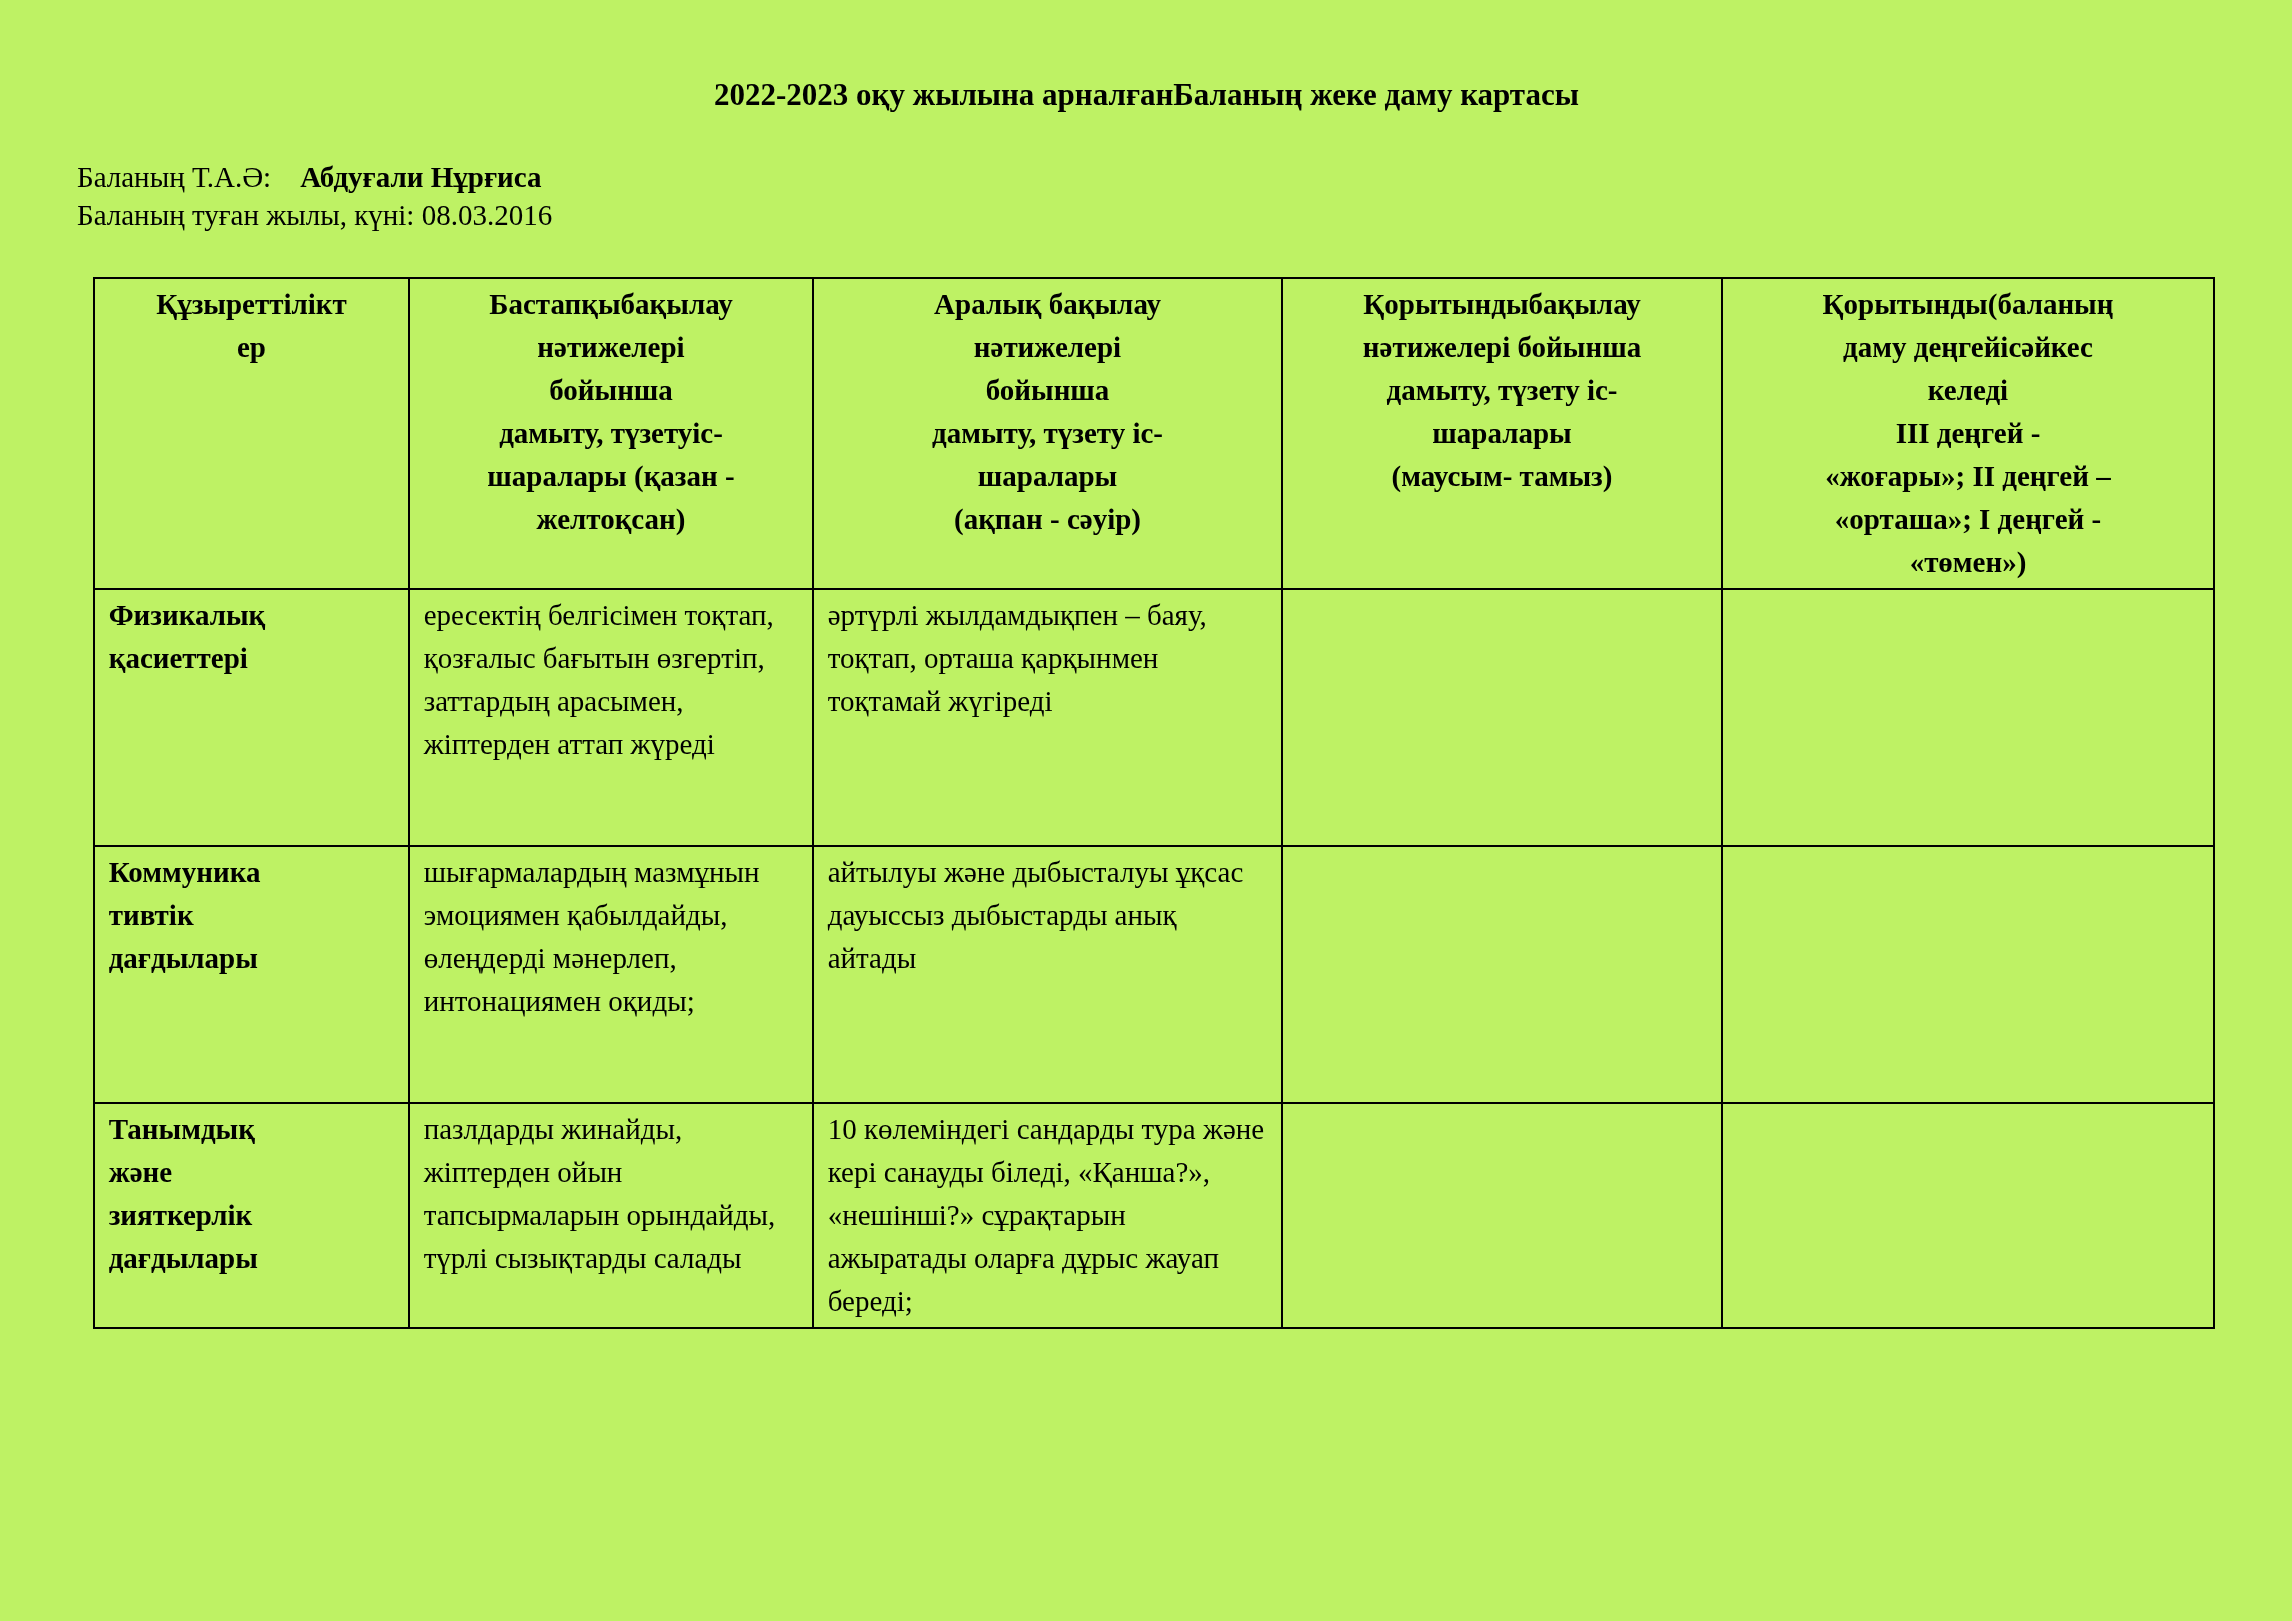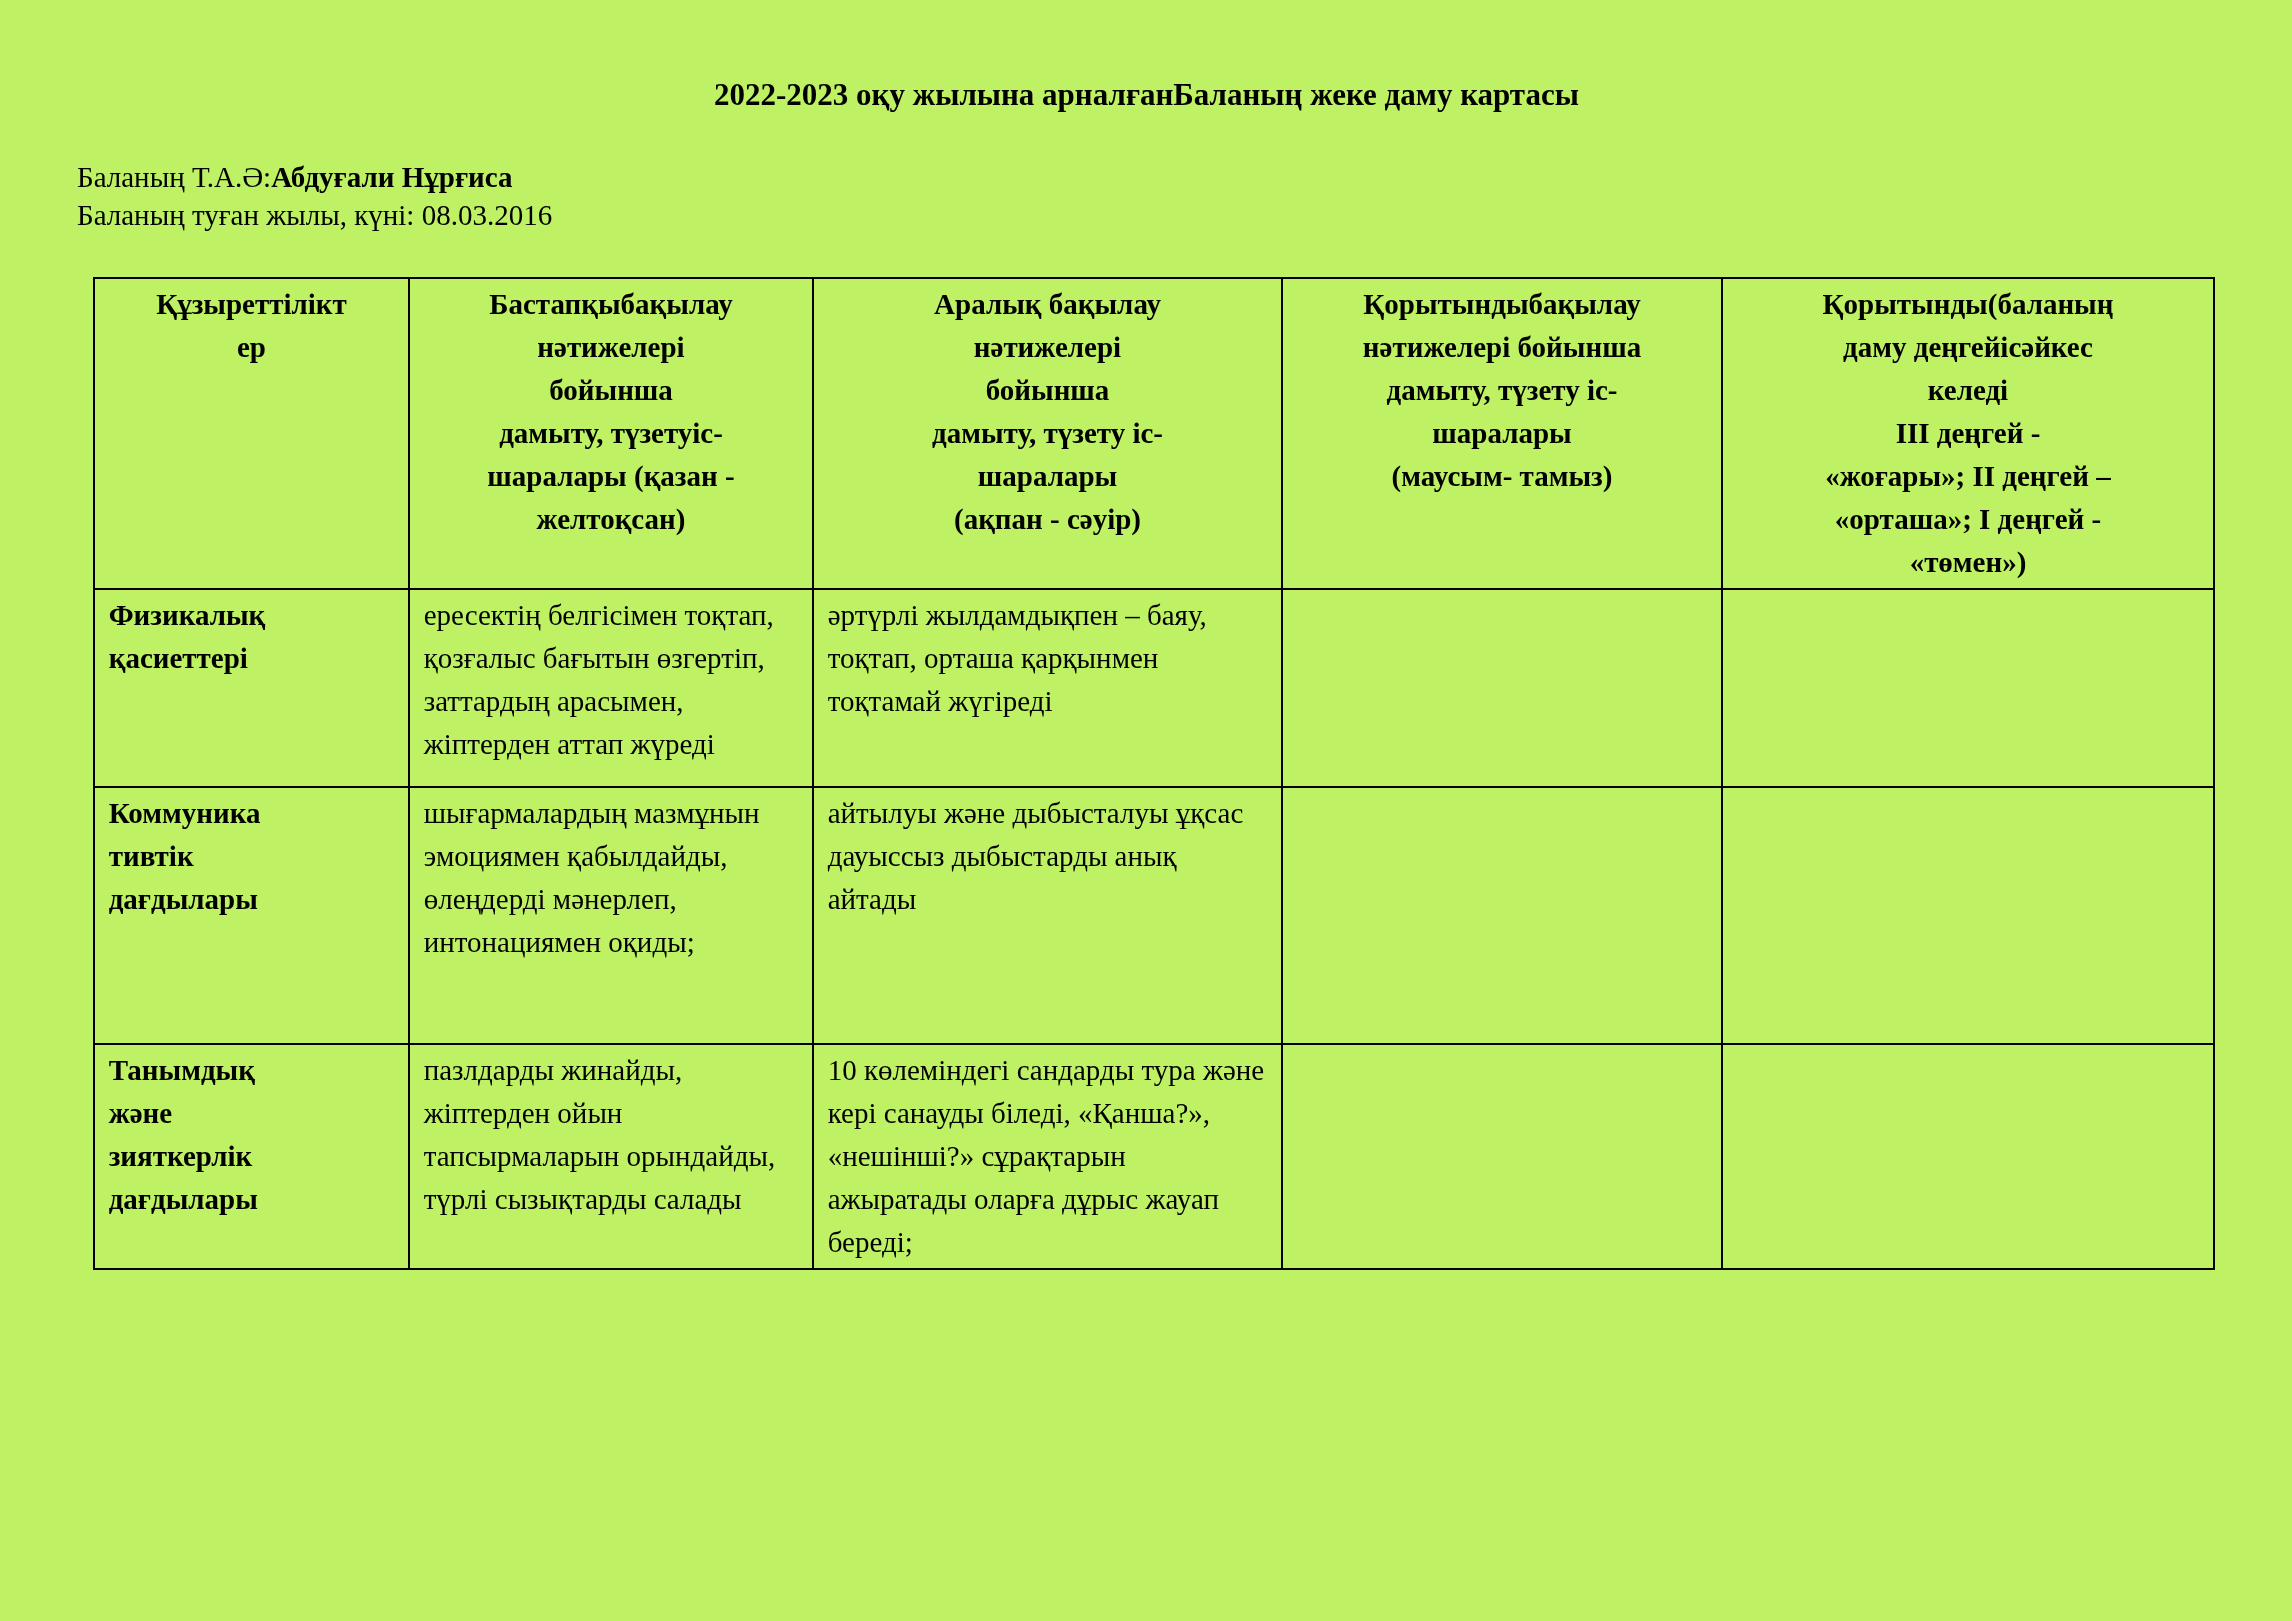--- a/index.html
+++ b/index.html
@@ -25,20 +25,21 @@
     line-height: 37px;
   }
   .info-block {
     margin: 45px 0 0 77px;
     font-size: 29px;
     line-height: 38px;
   }
   .info-line { white-space: nowrap; }
   .child-name {
     font-weight: bold;
+    margin-left: 29px;
   }
   table.dev-table {
     margin: 43px 0 0 93px;
     border-collapse: collapse;
     table-layout: fixed;
     width: 2119px;
   }
   .dev-table th, .dev-table td {
     border: 2.9px solid #000000;
     vertical-align: top;
@@ -56,21 +57,21 @@
     font-size: 29px;
     line-height: 43px;
     text-align: left;
     padding: 3.9px 11.8px 3.9px 13.7px;
   }
   .dev-table td.competency {
     font-weight: bold;
     white-space: pre-line;
   }
   tr.header-row   { height: 308px; }
-  tr.row-physical { height: 198px; }
+  tr.row-physical { height: 257px; }
   tr.row-comm     { height: 257px; }
   tr.row-cognitive{ height: 191px; }
 </style>
 </head>
 <body>
 
 <div class="page">
 
   <div class="doc-title">2022-2023 оқу жылына арналғанБаланың жеке даму картасы</div>
 

